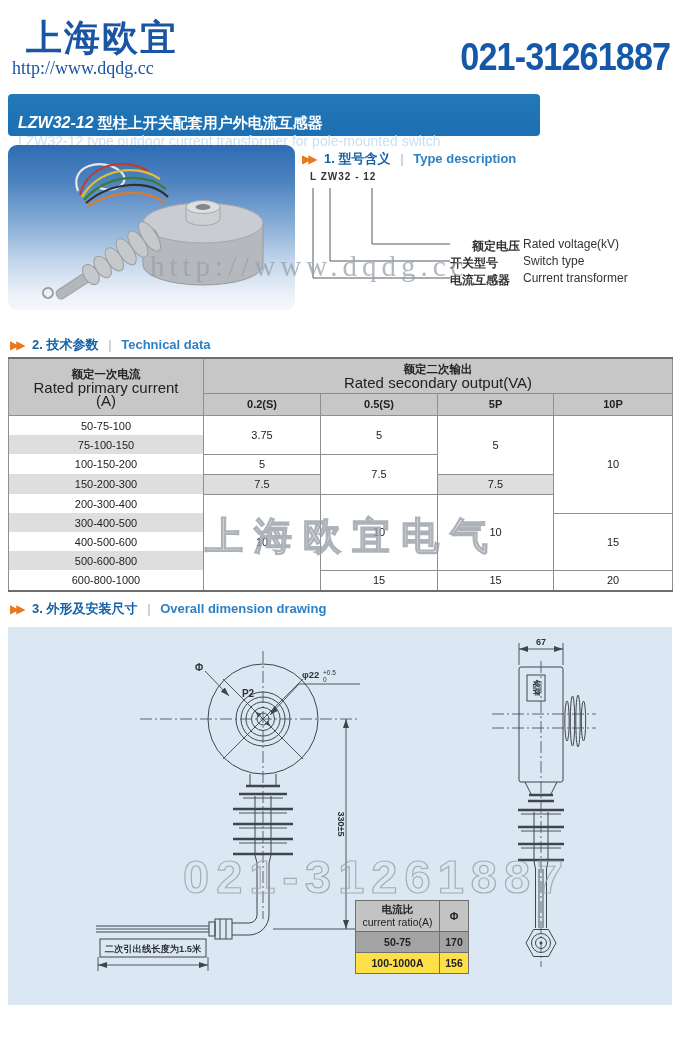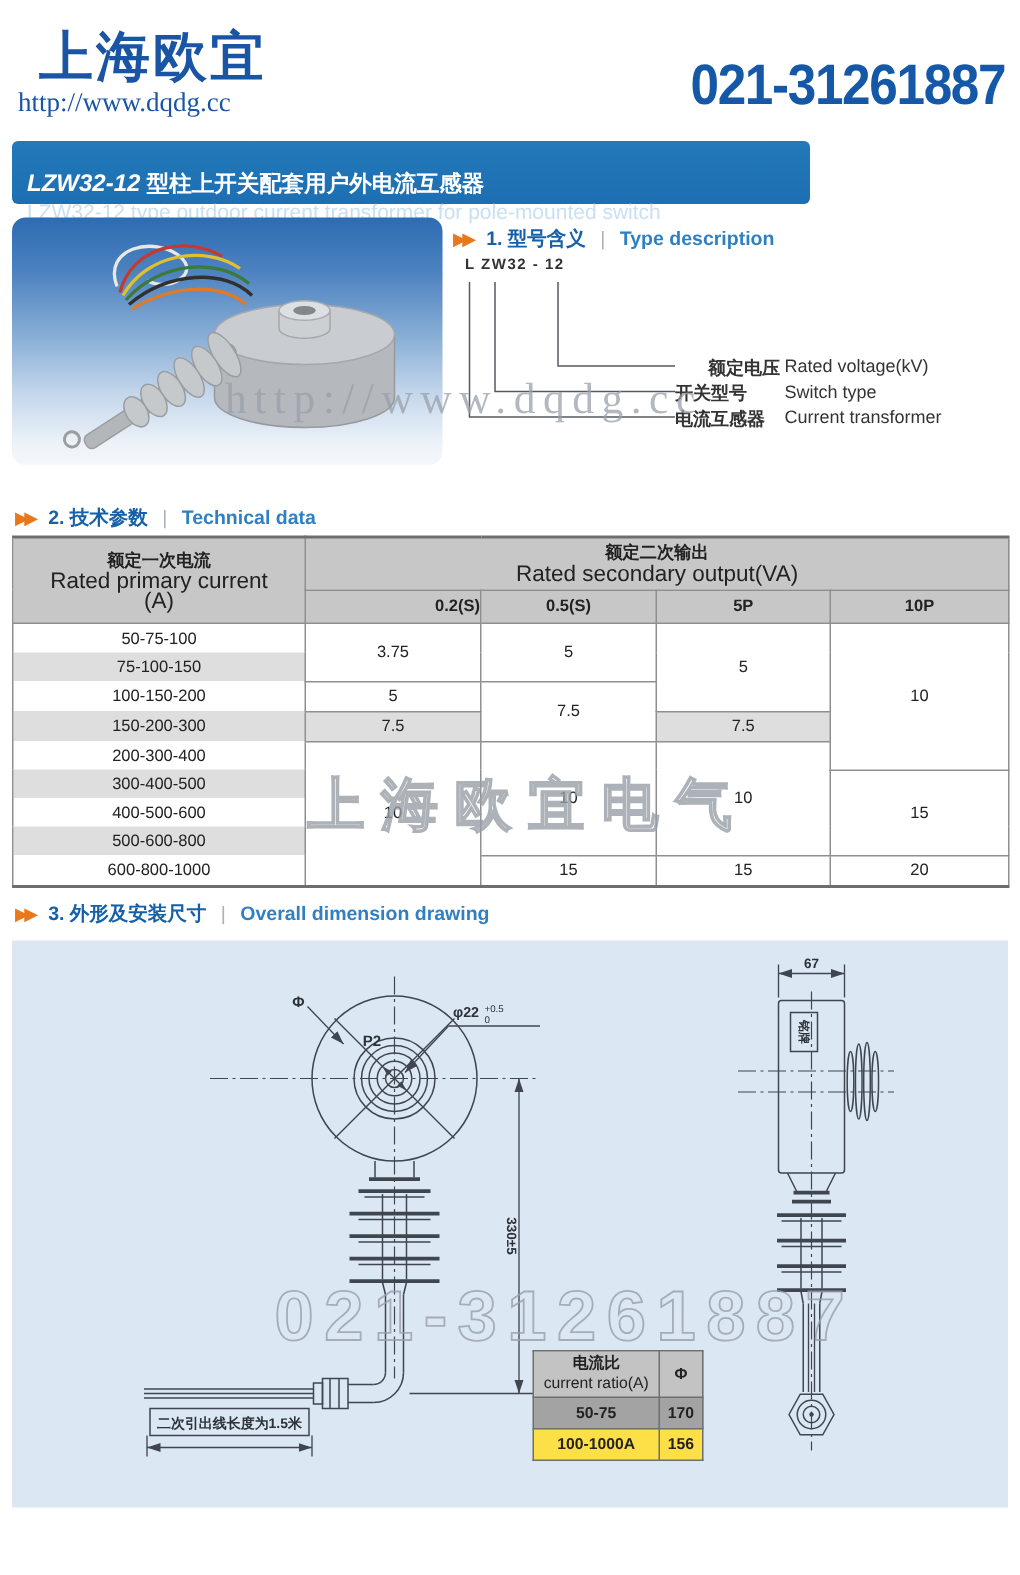--- a/index.html
+++ b/index.html
@@ -177,21 +177,21 @@
           <div class="h-cn">额定一次电流</div>
           <div class="h-en">Rated primary current</div>
           <div class="h-en">(A)</div>
         </th>
         <th colspan="4" style="height:33px;">
           <div class="h-cn">额定二次输出</div>
           <div class="h-en">Rated secondary output(VA)</div>
         </th>
       </tr>
       <tr>
-        <th style="height:21px;text-align:right;">0.2(S)</th>
+        <th style="height:21px;">0.2(S)</th>
         <th>0.5(S)</th>
         <th>5P</th>
         <th>10P</th>
       </tr>
     </thead>
     <tbody>
       <tr>
         <td class="c1">50-75-100</td>
         <td rowspan="2">3.75</td>
         <td rowspan="2">5</td>

